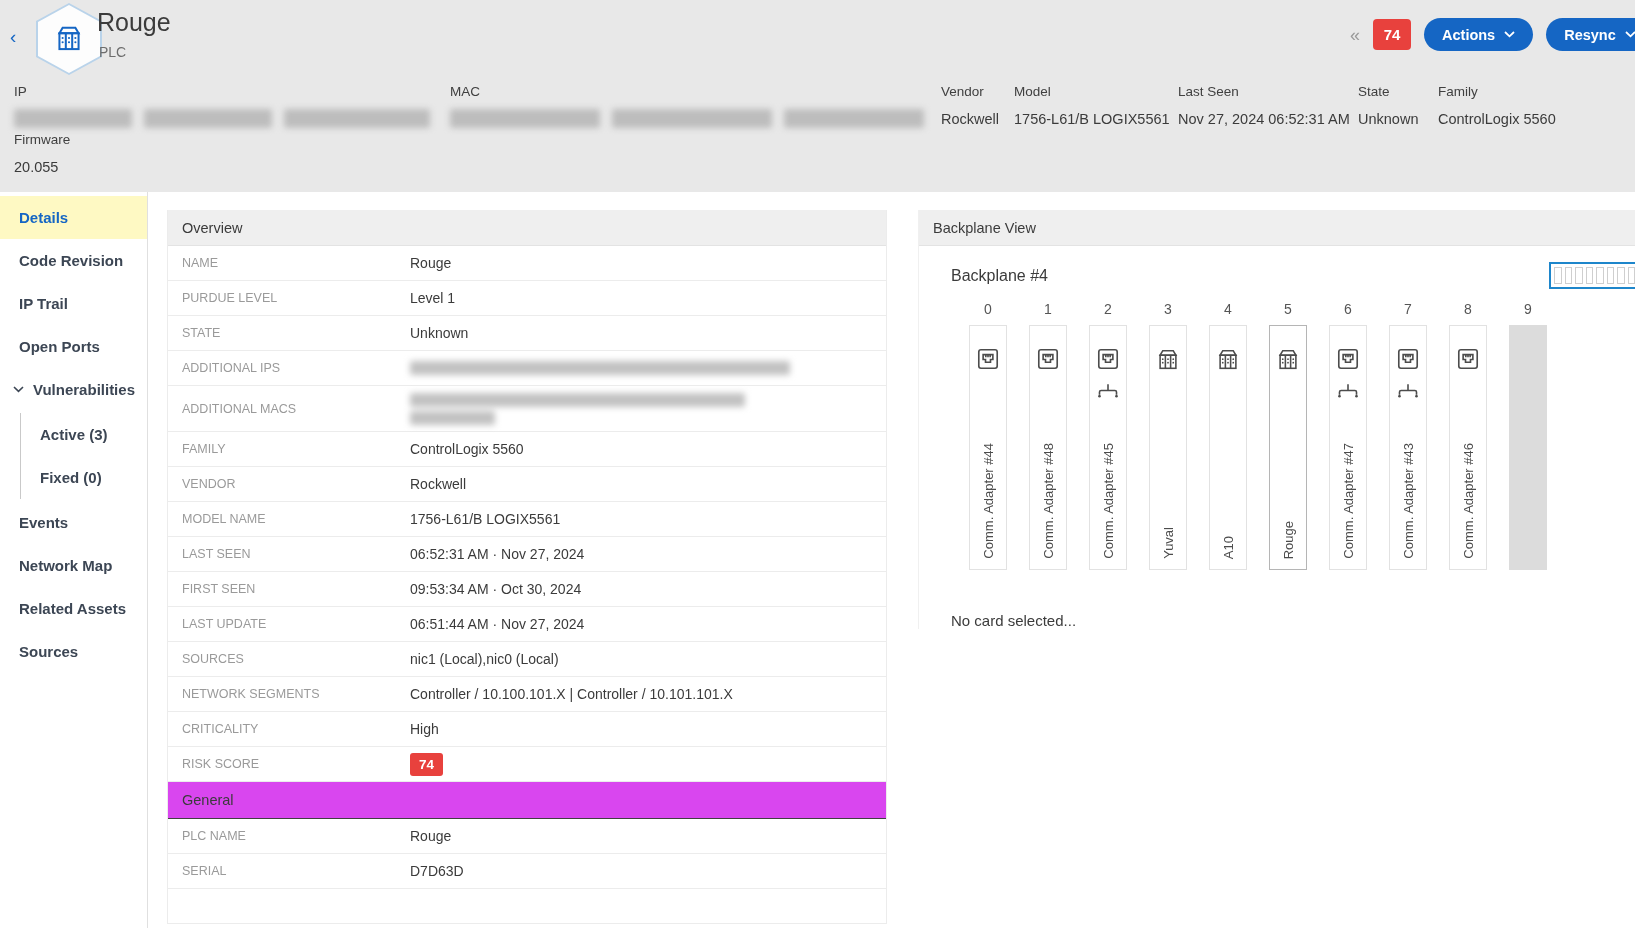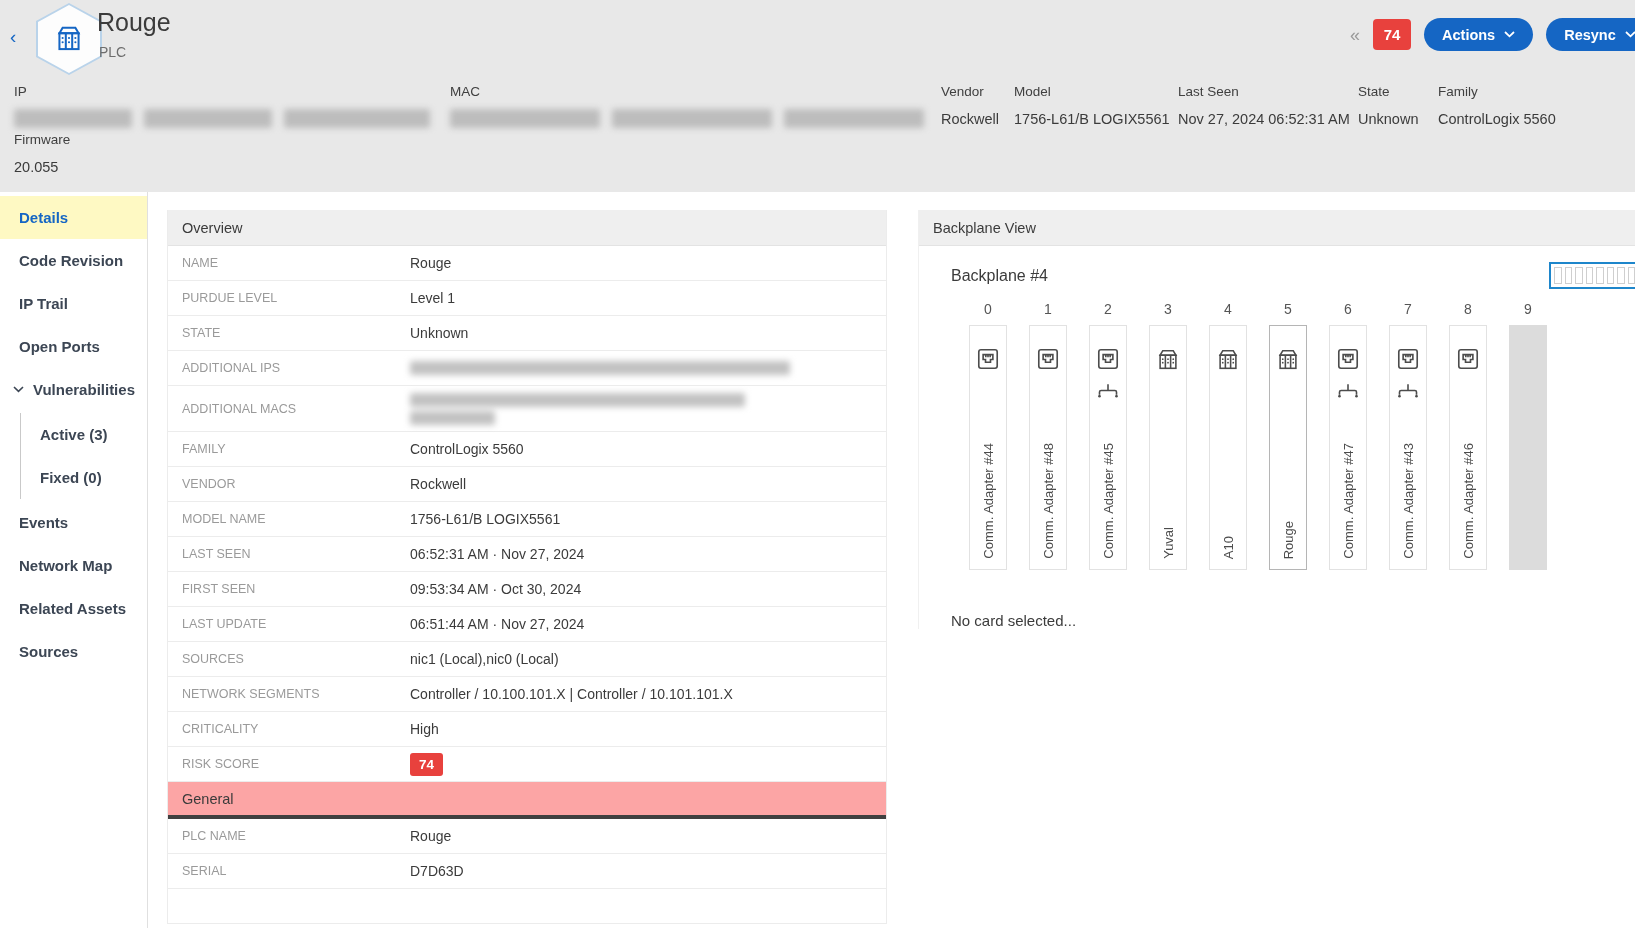--- a/index.html
+++ b/index.html
@@ -47,21 +47,21 @@
 
   
   .overview-panel { position:absolute; left:19px; top:18px; width:720px;
     border-left:1px solid #ececec; border-right:1px solid #ececec; }
   .orow { display:flex; align-items:center; min-height:35px; border-bottom:1px solid #ececec; }
   .orow-label { width:242px; padding-left:14px; font-size:12.5px; color:#9a9a9a; flex:none; }
   .orow-value { font-size:14px; color:#3b3b3b; }
   .orow.tall { min-height:46px; }
   .risk-badge-sm { background:#e8413d; color:#fff; font-weight:bold; font-size:13.5px;
     padding:4px 9px; border-radius:3px; display:inline-block; }
-  .section-strip { height:37px; background:#fca5a5; border-bottom:4px solid #404040;
+  .section-strip { height:37px; background:#d946ef; border-bottom:1px solid #404040;
     display:flex; align-items:center; padding-left:14px; font-size:14.5px; color:#3b3b3b; }
   .vblur { display:flex; flex-direction:column; gap:4px; filter:blur(3px); }
   .vblur span { background:#c2c2c2; height:14px; border-radius:2px; display:block; }
 
   
   .backplane-panel { position:absolute; left:770px; top:18px; width:753px; border-left:1px solid #f0f0f0; }
   .bp-body { padding:16px 4px 0 16px; }
   .bp-titlebar { display:flex; justify-content:space-between; align-items:center; margin-bottom:12px; padding-right:8px;margin-left:16px; }
   .bp-name { font-size:16px; color:#3b3b3b; }
   .minimap { width:110px; height:27px; border:2px solid #1e86cb; background:#fff;

